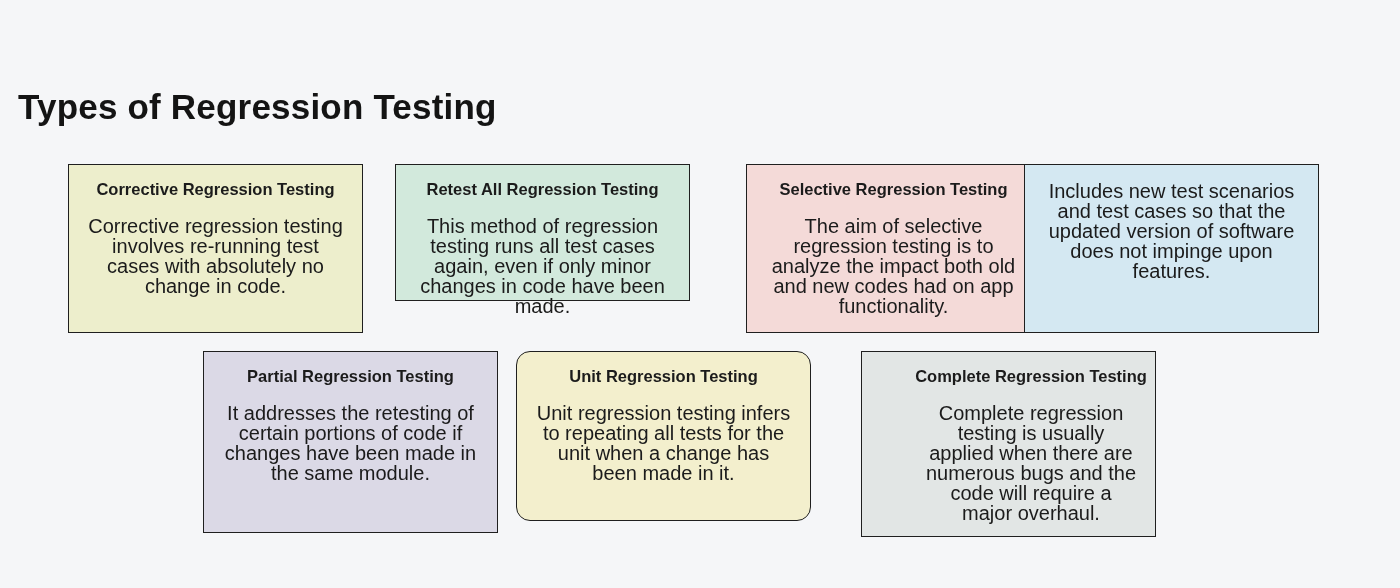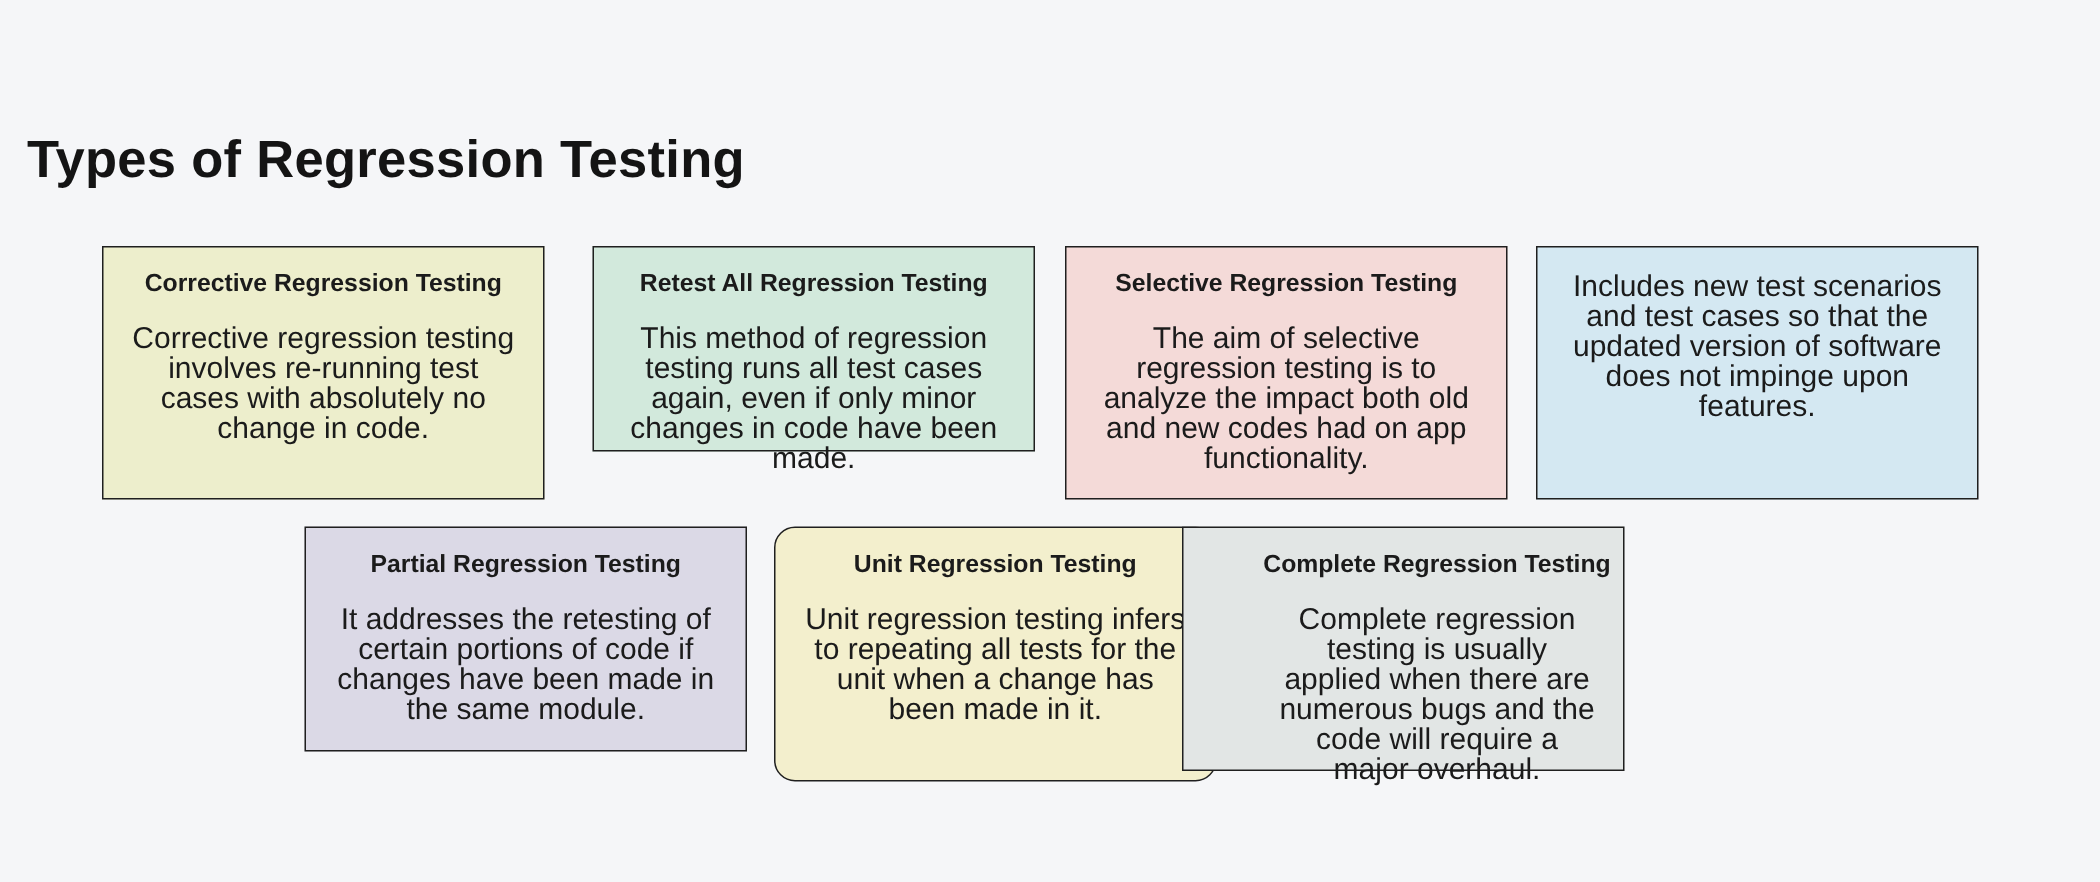--- a/index.html
+++ b/index.html
@@ -37,26 +37,26 @@
     line-height: 21px;
   }
   .card .card-body {
     font-size: 20px;
     line-height: 20px;
     margin: 16px 17px 0 17px;
   }
   
   .c0 { left: 68px;   top: 164px; height: 169px; }
   .c1 { left: 395px;  top: 164px; height: 137px; }
-  .c2 { left: 710px;  top: 164px; height: 169px; }
+  .c2 { left: 746px;  top: 164px; height: 169px; }
   .c3 { left: 1024px; top: 164px; height: 169px; }
   
-  .c4 { left: 203px;  top: 351px; height: 150px; }
+  .c4 { left: 203px;  top: 351px; height: 182px; }
   .c5 { left: 516px;  top: 351px; height: 170px; border-radius: 14px; }
-  .c6 { left: 788px;  top: 351px; height: 163px; padding-left: 45px; }
+  .c6 { left: 861px;  top: 351px; height: 186px; padding-left: 45px; }
 </style>
 </head>
 <body style="background-color: rgb(245, 246, 248);">
 
 <h1 class="page-title">Types of Regression Testing</h1>
 
 <div class="card c0" style="background-color: rgb(237, 238, 204);">
   <div class="card-title">Corrective Regression Testing</div>
   <div class="card-body">Corrective regression testing involves re-running test cases with absolutely no change in code.</div>
 </div>

